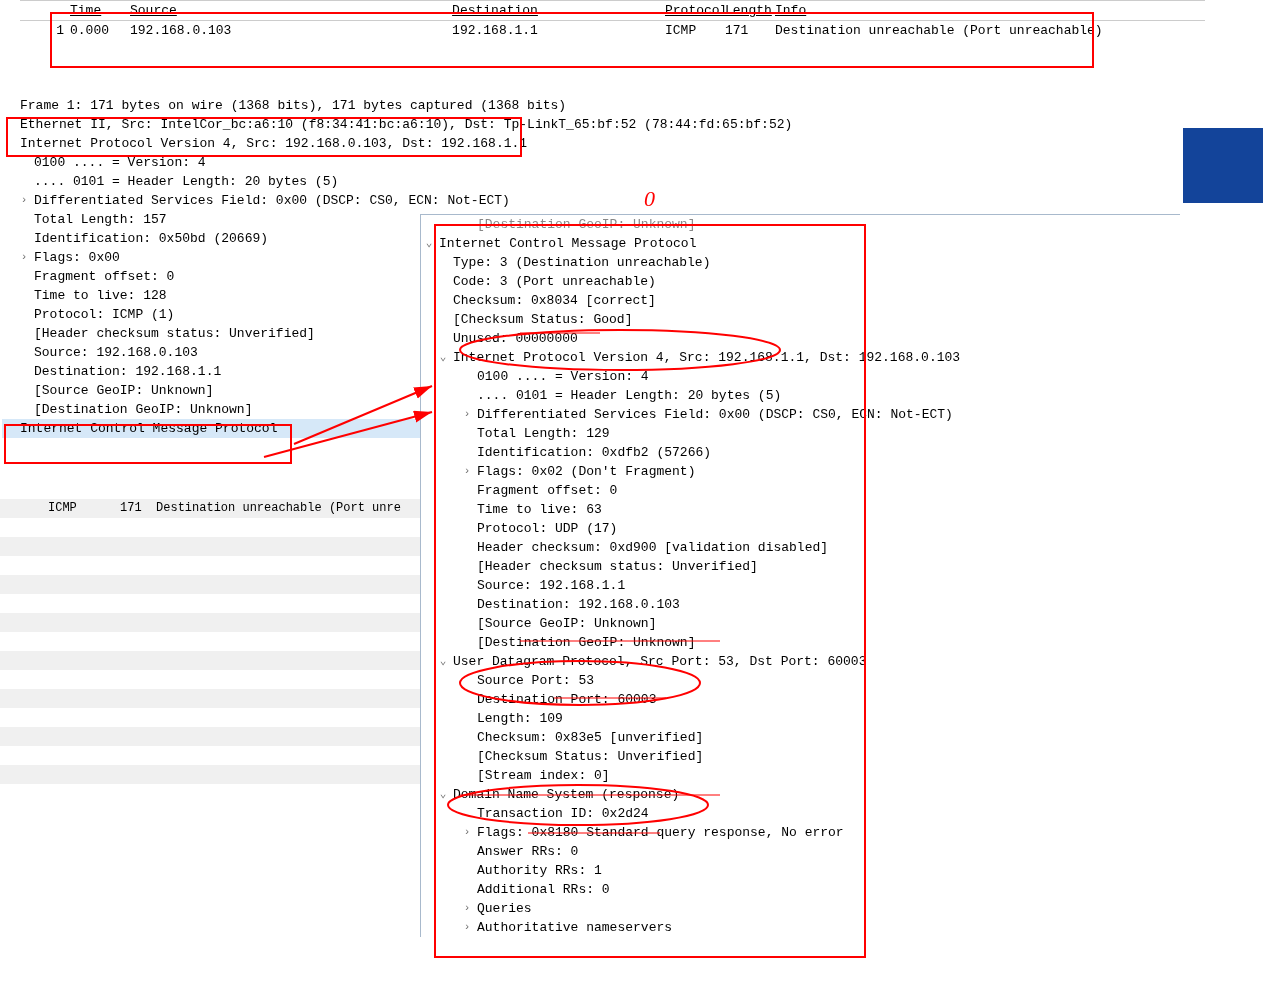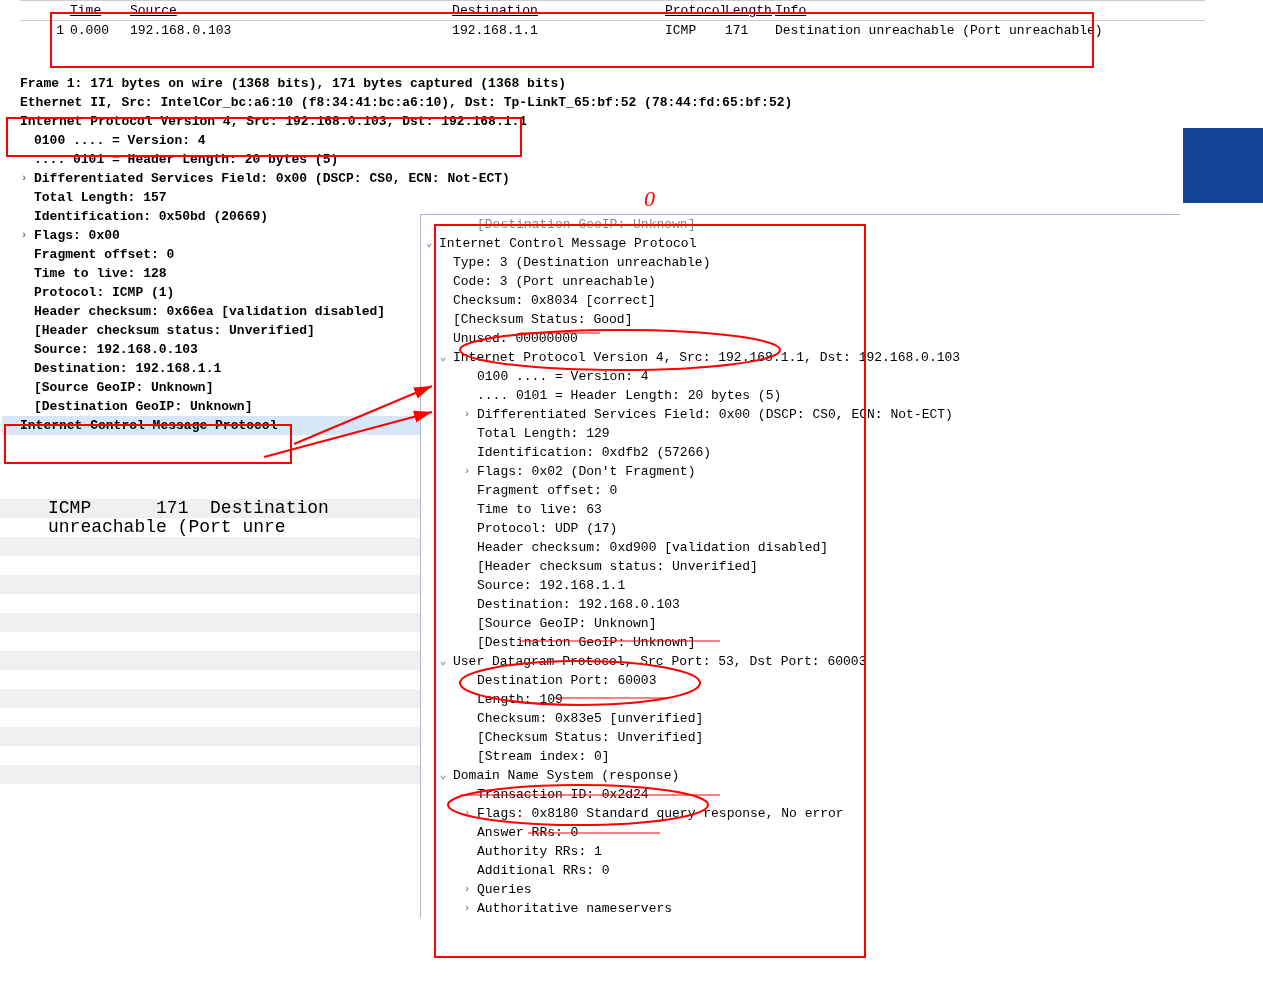--- a/index.html
+++ b/index.html
@@ -48,24 +48,23 @@
   }
 
   
   .details-left, .details-right {
     position: absolute;
     font-size: 13px;
     line-height: 19px;
     white-space: nowrap;
   }
   .details-left {
-    top: 74px;
+    top: 96px;
     left: 2px;
     width: 420px;
-    font-weight: bold;
   }
   .details-right {
     top: 214px;
     left: 420px;
     width: 760px;
     background:#fff;
     border-top:1px solid #a8b9cc;
     border-left:1px solid #a8b9cc;
   }
   .tree-line { padding-left: 18px; position:relative;}
@@ -81,21 +80,21 @@
     text-align:center;
   }
   .indent1 .expander{ left:16px;}
   .indent2 .expander{ left:40px;}
   
   .bottom-strip {
     position:absolute;
     top:480px;
     left:0;
     width:420px;
-    font-size:18px;
+    font-size:12px;
     line-height:19px;
   }
   .stripe {
     height:19px;
   }
   .stripe.gray { background:#f0f0f0;}
   .svg-annot { position:absolute; pointer-events:none; }
 
   .blue-divider{
     position:absolute;
@@ -138,21 +137,20 @@
     <div class="tree-line"><span>Internet Protocol Version 4, Src: 192.168.0.103, Dst: 192.168.1.1</span></div>
     <div class="tree-line indent1"><span>0100 .... = Version: 4</span></div>
     <div class="tree-line indent1"><span>.... 0101 = Header Length: 20 bytes (5)</span></div>
     <div class="tree-line indent1"><span class="expander">›</span><span>Differentiated Services Field: 0x00 (DSCP: CS0, ECN: Not-ECT)</span></div>
     <div class="tree-line indent1"><span>Total Length: 157</span></div>
     <div class="tree-line indent1"><span>Identification: 0x50bd (20669)</span></div>
     <div class="tree-line indent1"><span class="expander">›</span><span>Flags: 0x00</span></div>
     <div class="tree-line indent1"><span>Fragment offset: 0</span></div>
     <div class="tree-line indent1"><span>Time to live: 128</span></div>
     <div class="tree-line indent1"><span>Protocol: ICMP (1)</span></div>
-    <div class="tree-line indent1"><span>Header checksum: 0x66ea [validation disabled]</span></div>
     <div class="tree-line indent1"><span>[Header checksum status: Unverified]</span></div>
     <div class="tree-line indent1"><span>Source: 192.168.0.103</span></div>
     <div class="tree-line indent1"><span>Destination: 192.168.1.1</span></div>
     <div class="tree-line indent1"><span>[Source GeoIP: Unknown]</span></div>
     <div class="tree-line indent1"><span>[Destination GeoIP: Unknown]</span></div>
     <div class="tree-line highlight"><span>Internet Control Message Protocol</span></div>
   </div>
 
 <div class="details-right">
   <div class="tree-line indent2" style="color:#888;text-decoration:line-through">[Destination GeoIP: Unknown]</div>
@@ -173,20 +171,21 @@
       <div class="tree-line indent2"><span>Fragment offset: 0</span></div>
       <div class="tree-line indent2"><span>Time to live: 63</span></div>
       <div class="tree-line indent2"><span>Protocol: UDP (17)</span></div>
       <div class="tree-line indent2"><span>Header checksum: 0xd900 [validation disabled]</span></div>
       <div class="tree-line indent2"><span>[Header checksum status: Unverified]</span></div>
       <div class="tree-line indent2"><span>Source: 192.168.1.1</span></div>
       <div class="tree-line indent2"><span>Destination: 192.168.0.103</span></div>
       <div class="tree-line indent2"><span>[Source GeoIP: Unknown]</span></div>
       <div class="tree-line indent2"><span>[Destination GeoIP: Unknown]</span></div>
       <div class="tree-line indent1"><span class="expander">⌄</span><span>User Datagram Protocol, Src Port: 53, Dst Port: 60003</span></div>
+      <div class="tree-line indent2"><span>Source Port: 53</span></div>
       <div class="tree-line indent2"><span>Destination Port: 60003</span></div>
       <div class="tree-line indent2"><span>Length: 109</span></div>
       <div class="tree-line indent2"><span>Checksum: 0x83e5 [unverified]</span></div>
       <div class="tree-line indent2"><span>[Checksum Status: Unverified]</span></div>
       <div class="tree-line indent2"><span>[Stream index: 0]</span></div>
       <div class="tree-line indent1"><span class="expander">⌄</span><span>Domain Name System (response)</span></div>
       <div class="tree-line indent2"><span>Transaction ID: 0x2d24</span></div>
       <div class="tree-line indent2"><span class="expander">›</span><span>Flags: 0x8180 Standard query response, No error</span></div>
       <div class="tree-line indent2"><span>Answer RRs: 0</span></div>
       <div class="tree-line indent2"><span>Authority RRs: 1</span></div>

